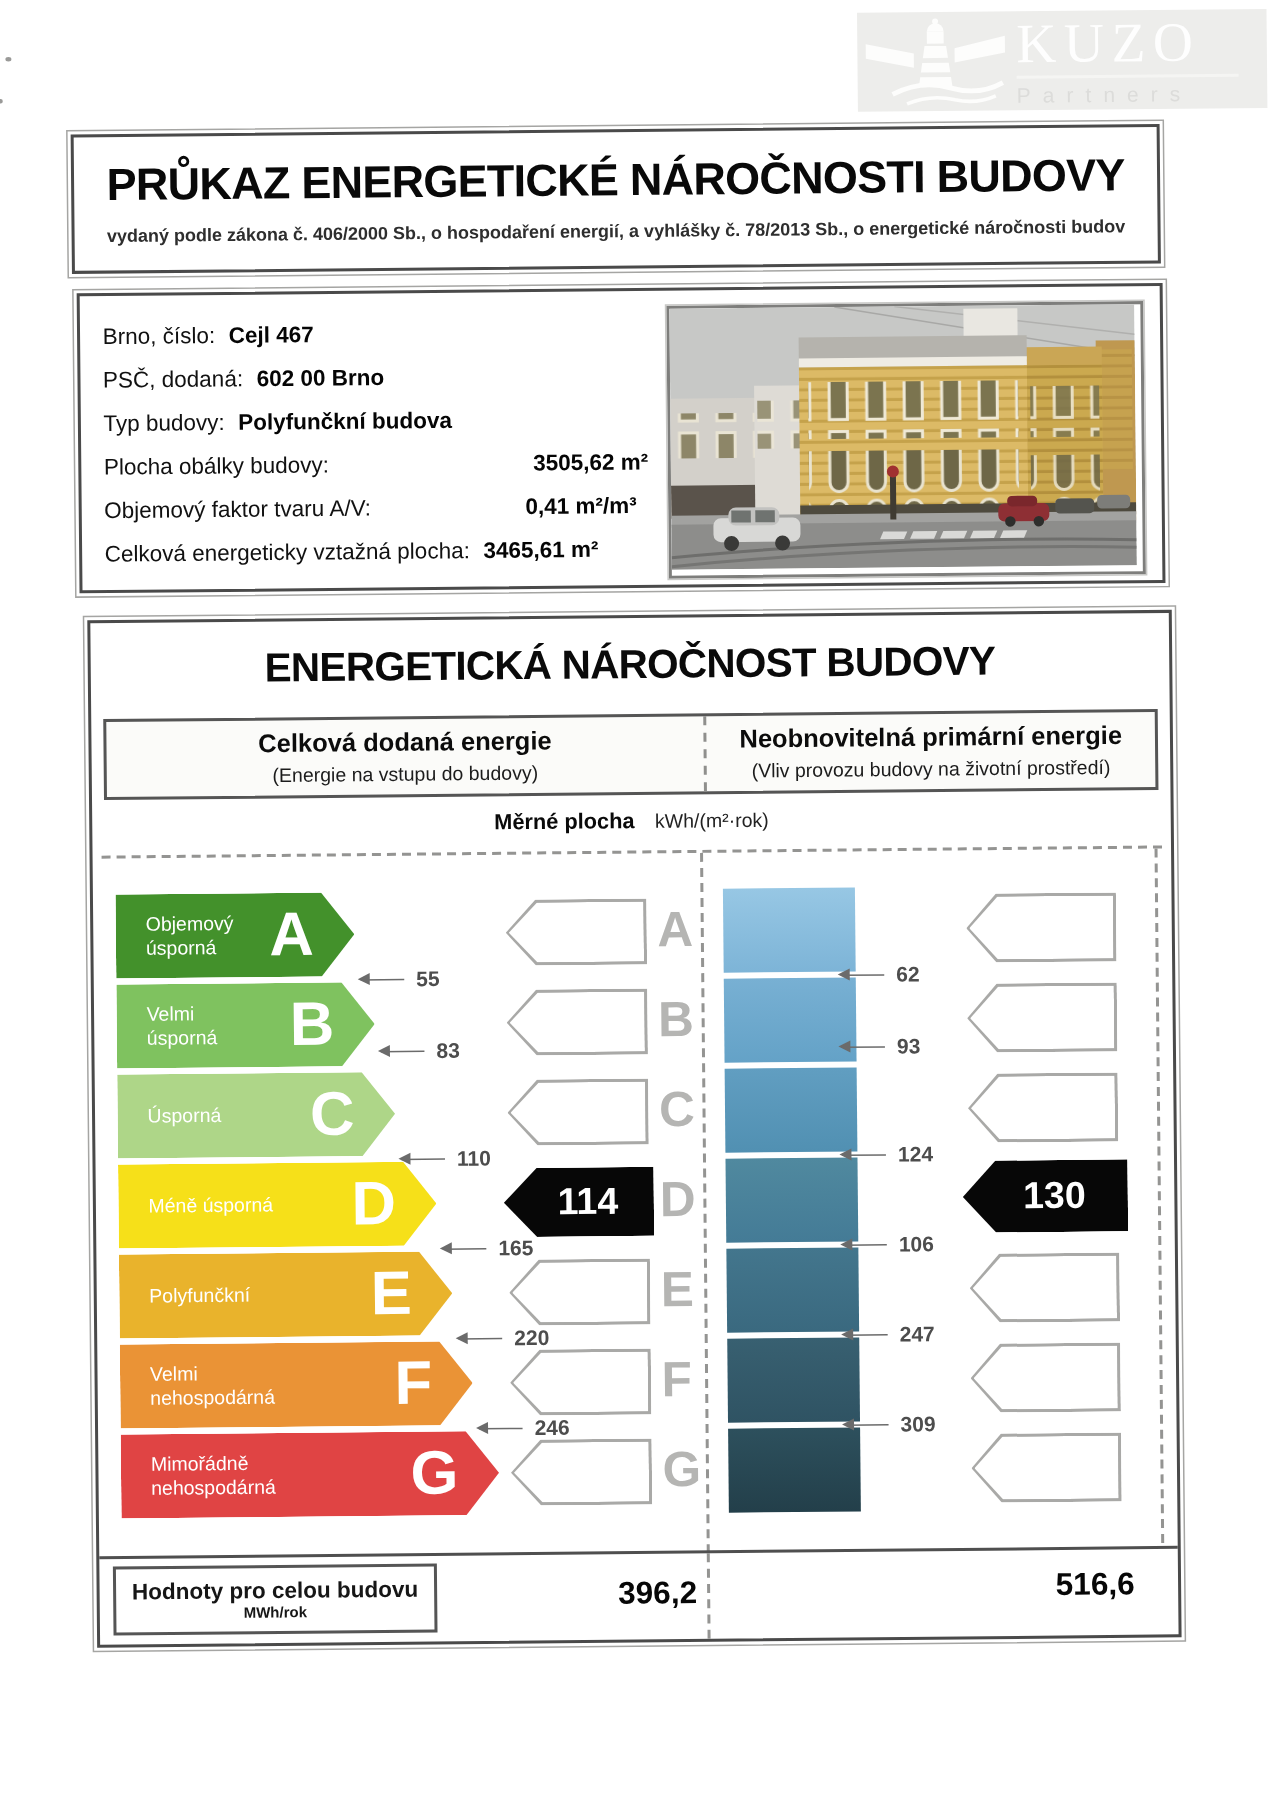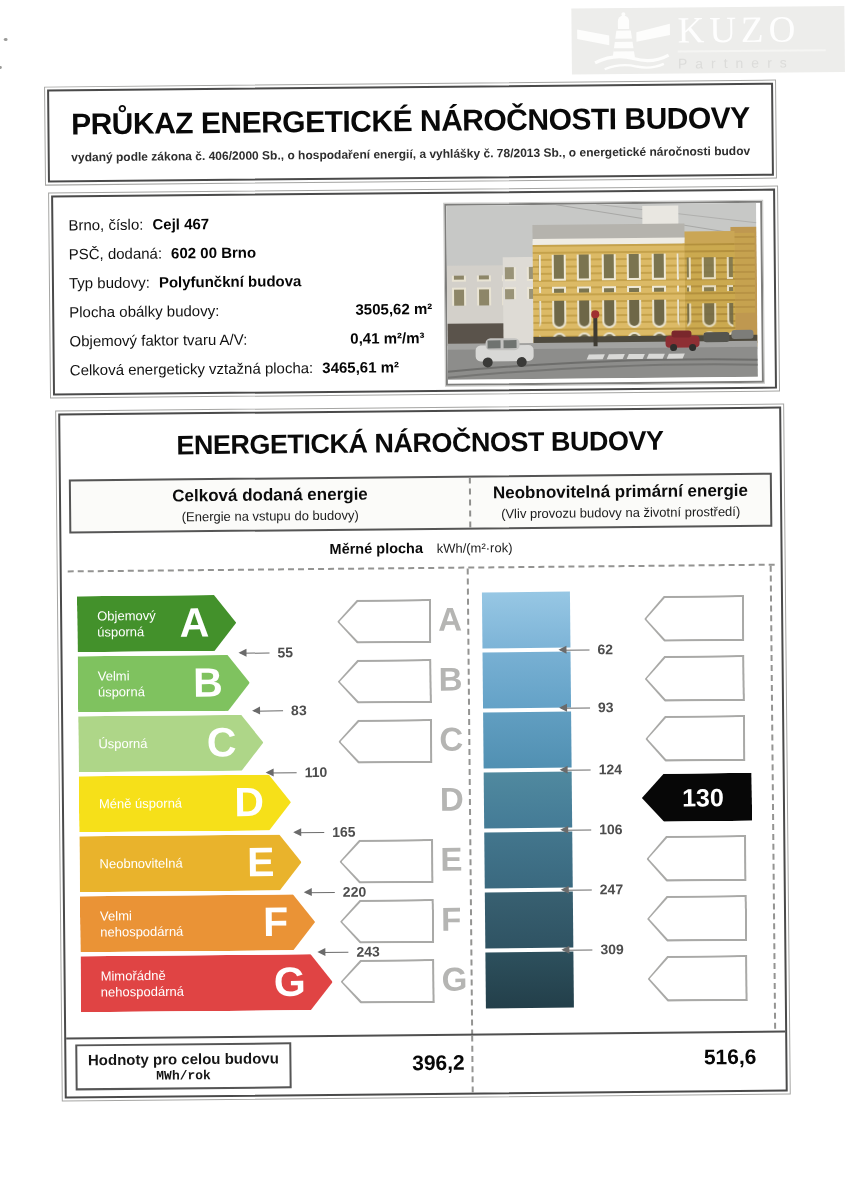--- a/index.html
+++ b/index.html
@@ -66,21 +66,21 @@
   .band-f .band-label{width:90px;} .band-g .band-label{width:96px;}
   .r0{top:26px;} .r1{top:86px;} .r2{top:146px;} .r3{top:206px;}
   .r4{top:266px;} .r5{top:326px;} .r6{top:386px;}
 
   
   .thresh{position:absolute;display:flex;align-items:center;gap:8px;height:18px;
           font-size:14px;font-weight:600;color:#4d4d4d;}
   .tickline{width:29px;height:0;border-top:1.6px solid #6b6b6b;position:relative;}
   .tickline::before{content:"";position:absolute;left:-2px;top:-4.6px;width:0;height:0;
           border:4px solid transparent;border-right:8px solid #6b6b6b;border-left:0;}
-  .t0{top:75px;} .t1{top:133px;} .t2{top:195px;} .t3{top:255px;} .t4{top:315px;} .t5{top:375px;}
+  .t0{top:75px;} .t1{top:123px;} .t2{top:195px;} .t3{top:255px;} .t4{top:315px;} .t5{top:375px;}
   .lt0{left:178px;} .lt1{left:191px;} .lt2{left:204px;} .lt3{left:231px;} .lt4{left:241px;} .lt5{left:254px;}
   .rt{left:498px;}
 
   
   .oarrow{position:absolute;width:94px;height:44px;}
   .oarrow .o1{position:absolute;inset:0;background:#a9a9a7;
       clip-path:polygon(100% 0,100% 100%,20px 100%,0 50%,20px 0);}
   .oarrow .o2{position:absolute;inset:2px;background:#fff;
       clip-path:polygon(100% 0,100% 100%,19px 100%,0 50%,19px 0);}
   .la{left:275px;}
@@ -108,21 +108,21 @@
   .bs4{background:linear-gradient(#43768d,#3a697f);}
   .bs5{background:linear-gradient(#386071,#2f5363);}
   .bs6{background:linear-gradient(#2d505d,#233f4a);}
 
   
   .totals{position:absolute;left:0;right:0;bottom:0;height:57px;border-top:2px solid #4f4f4f;}
   .tot-divider{position:absolute;left:405px;top:0;bottom:0;border-left:2px dashed #949492;}
   .tot-label{position:absolute;left:9px;top:5px;bottom:6px;width:216px;border:2px solid #555;
       display:flex;flex-direction:column;align-items:center;justify-content:center;box-sizing:border-box;}
   .tot-label .tl1{font-size:15px;font-weight:700;}
-  .tot-label .tl2{font-size:13px;font-weight:700;margin-top:1px;font-family:Liberation Mono, monospace;}
+  .tot-label .tl2{font-size:10px;font-weight:700;margin-top:1px;}
   .tot-val{font-size:21px;font-weight:800;color:#070707;}
   .tot-del{position:absolute;left:312px;width:120px;top:15px;text-align:center;}
   .tot-pri{position:absolute;right:29px;top:12px;}
 
   .speck{position:absolute;background:#9a9a98;border-radius:50%;}
 </style>
 </head>
 <body>
 
 <div class="scan">
@@ -288,21 +288,21 @@
       </div>
       <div class="band band-c r2">
         <span class="band-label">Úsporná</span>
         <span class="band-letter">C</span>
       </div>
       <div class="band band-d r3">
         <span class="band-label">Méně úsporná</span>
         <span class="band-letter">D</span>
       </div>
       <div class="band band-e r4">
-        <span class="band-label">Neobnovitelná</span>
+        <span class="band-label">Polyfunčkní</span>
         <span class="band-letter">E</span>
       </div>
       <div class="band band-f r5">
         <span class="band-label">Velmi nehospodárná</span>
         <span class="band-letter">F</span>
       </div>
       <div class="band band-g r6">
         <span class="band-label">Mimořádně nehospodárná</span>
         <span class="band-letter">G</span>
       </div>
@@ -322,21 +322,21 @@
       <div class="thresh t3 lt3">
           <span class="tickline"></span>
           <span>165</span>
         </div>
       <div class="thresh t4 lt4">
           <span class="tickline"></span>
           <span>220</span>
         </div>
       <div class="thresh t5 lt5">
           <span class="tickline"></span>
-          <span>243</span>
+          <span>246</span>
         </div>
 
       <div class="oarrow la lar0">
           <div class="o1"></div>
           <div class="o2"></div>
         </div>
       <div class="oarrow la lar1">
           <div class="o1"></div>
           <div class="o2"></div>
         </div>
@@ -358,20 +358,21 @@
         </div>
 
       <div class="glet g0">A</div>
       <div class="glet g1">B</div>
       <div class="glet g2">C</div>
       <div class="glet g3">D</div>
       <div class="glet g4">E</div>
       <div class="glet g5">F</div>
       <div class="glet g6">G</div>
 
+      <div class="varrow v-del">114</div>
 
       <div class="bseg bs0 r0"></div>
       <div class="bseg bs1 r1"></div>
       <div class="bseg bs2 r2"></div>
       <div class="bseg bs3 r3"></div>
       <div class="bseg bs4 r4"></div>
       <div class="bseg bs5 r5"></div>
       <div class="bseg bs6 r6"></div>
 
       <div class="thresh t0 rt">

